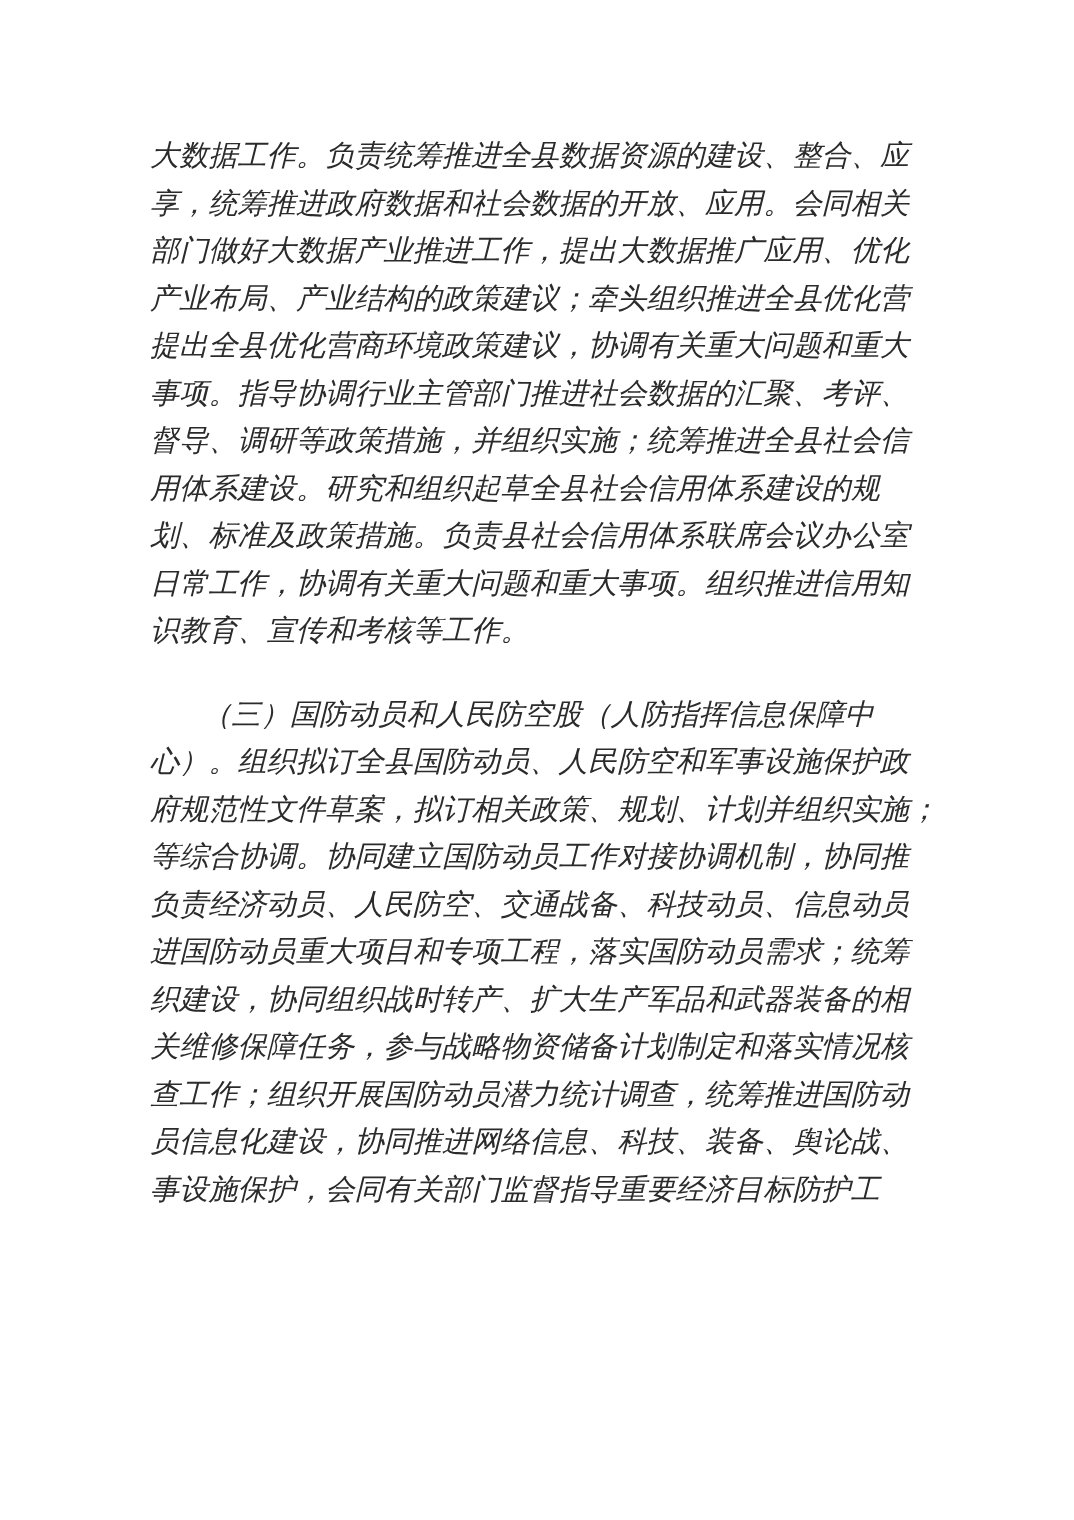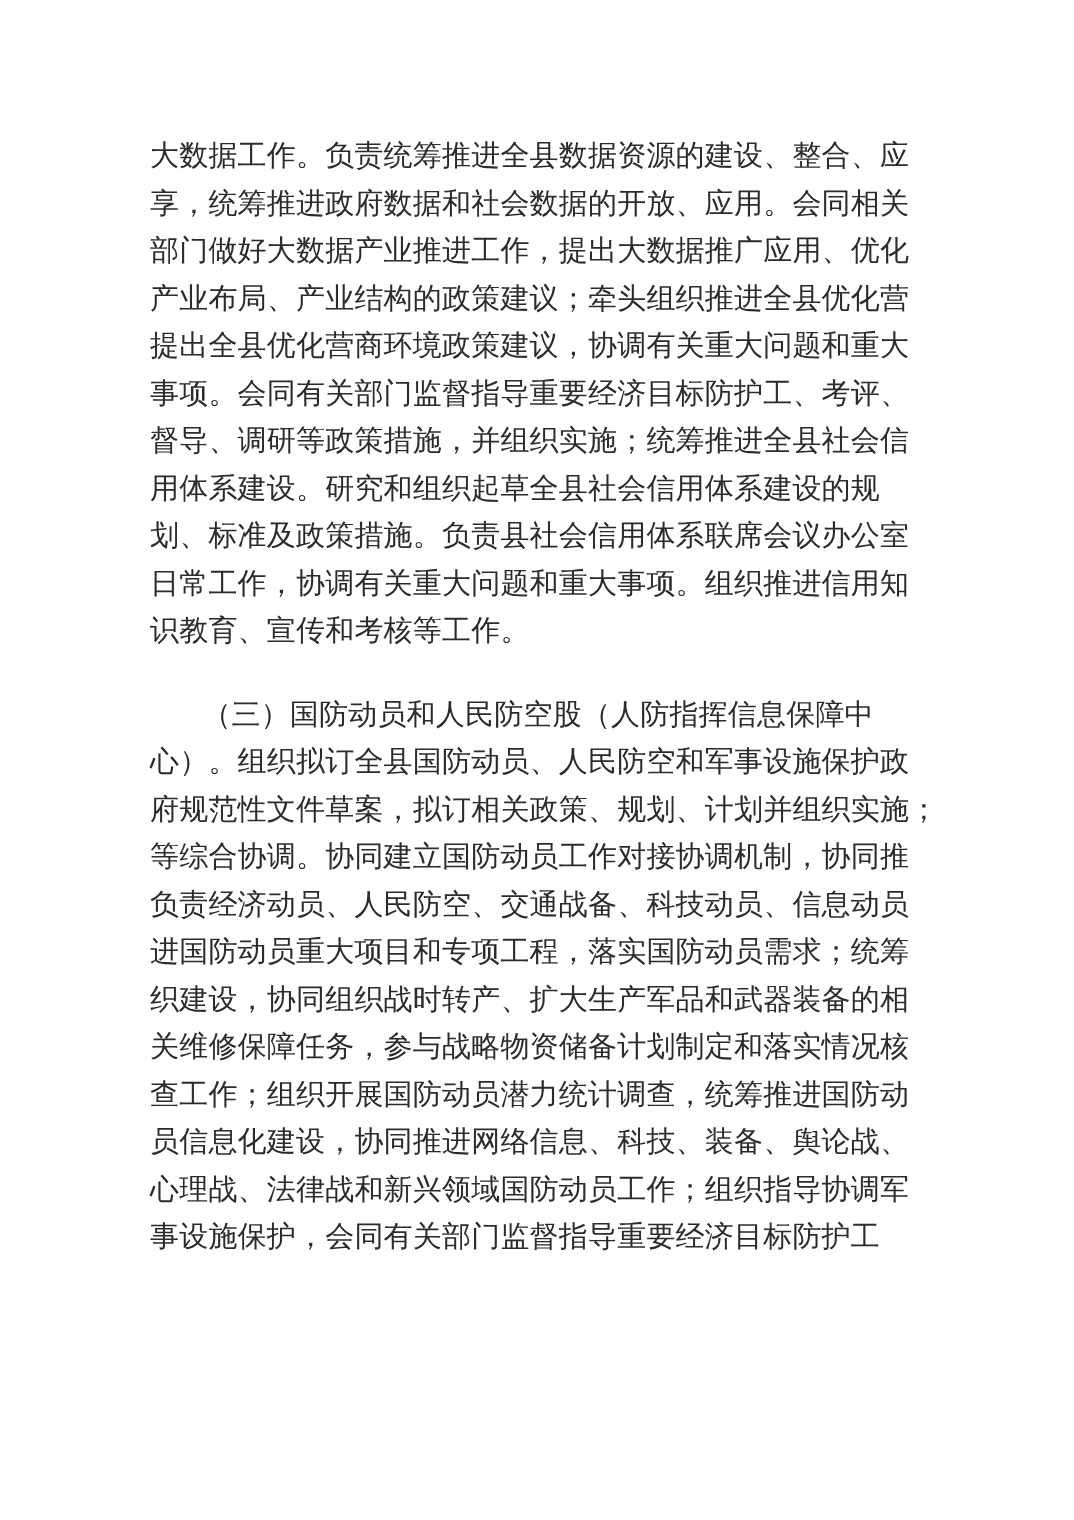--- a/index.html
+++ b/index.html
@@ -11,20 +11,21 @@
     position: relative;
     width: 1074px;
     height: 1520px;
     margin: 0 auto;
     background: #ffffff;
     box-sizing: border-box;
     padding: 132px 140px 0 150px;
     overflow: hidden;
     font-family: "Liberation Serif", "DejaVu Serif", serif;
     color: #2b2b2b;
+    font-style: italic;
   }
   .paragraph {
     margin: 0;
     padding: 0;
   }
   .paragraph + .paragraph {
     margin-top: 36px;
   }
   .text-line {
     height: 47.5px;
@@ -43,36 +44,35 @@
 <body>
 
 <div class="page">
 
   <div class="paragraph">
     <div class="text-line">大数据工作。负责统筹推进全县数据资源的建设、整合、应</div>
     <div class="text-line">享，统筹推进政府数据和社会数据的开放、应用。会同相关</div>
     <div class="text-line">部门做好大数据产业推进工作，提出大数据推广应用、优化</div>
     <div class="text-line">产业布局、产业结构的政策建议；牵头组织推进全县优化营</div>
     <div class="text-line">提出全县优化营商环境政策建议，协调有关重大问题和重大</div>
-    <div class="text-line">事项。会同有关部门监督指导重要经济目标防护工、考评、</div>
+    <div class="text-line">事项。指导协调行业主管部门推进社会数据的汇聚、考评、</div>
     <div class="text-line">督导、调研等政策措施，并组织实施；统筹推进全县社会信</div>
     <div class="text-line">用体系建设。研究和组织起草全县社会信用体系建设的规</div>
     <div class="text-line">划、标准及政策措施。负责县社会信用体系联席会议办公室</div>
     <div class="text-line">日常工作，协调有关重大问题和重大事项。组织推进信用知</div>
     <div class="text-line">识教育、宣传和考核等工作。</div>
   </div>
 
   <div class="paragraph">
     <div class="text-line indent">（三）国防动员和人民防空股（人防指挥信息保障中</div>
     <div class="text-line">心）。组织拟订全县国防动员、人民防空和军事设施保护政</div>
     <div class="text-line">府规范性文件草案，拟订相关政策、规划、计划并组织实施；</div>
     <div class="text-line">等综合协调。协同建立国防动员工作对接协调机制，协同推</div>
     <div class="text-line">负责经济动员、人民防空、交通战备、科技动员、信息动员</div>
     <div class="text-line">进国防动员重大项目和专项工程，落实国防动员需求；统筹</div>
     <div class="text-line">织建设，协同组织战时转产、扩大生产军品和武器装备的相</div>
     <div class="text-line">关维修保障任务，参与战略物资储备计划制定和落实情况核</div>
     <div class="text-line">查工作；组织开展国防动员潜力统计调查，统筹推进国防动</div>
     <div class="text-line">员信息化建设，协同推进网络信息、科技、装备、舆论战、</div>
-    <div class="text-line">心理战、法律战和新兴领域国防动员工作；组织指导协调军</div>
     <div class="text-line">事设施保护，会同有关部门监督指导重要经济目标防护工</div>
   </div>
 
 </div>
 
 </body></html>

